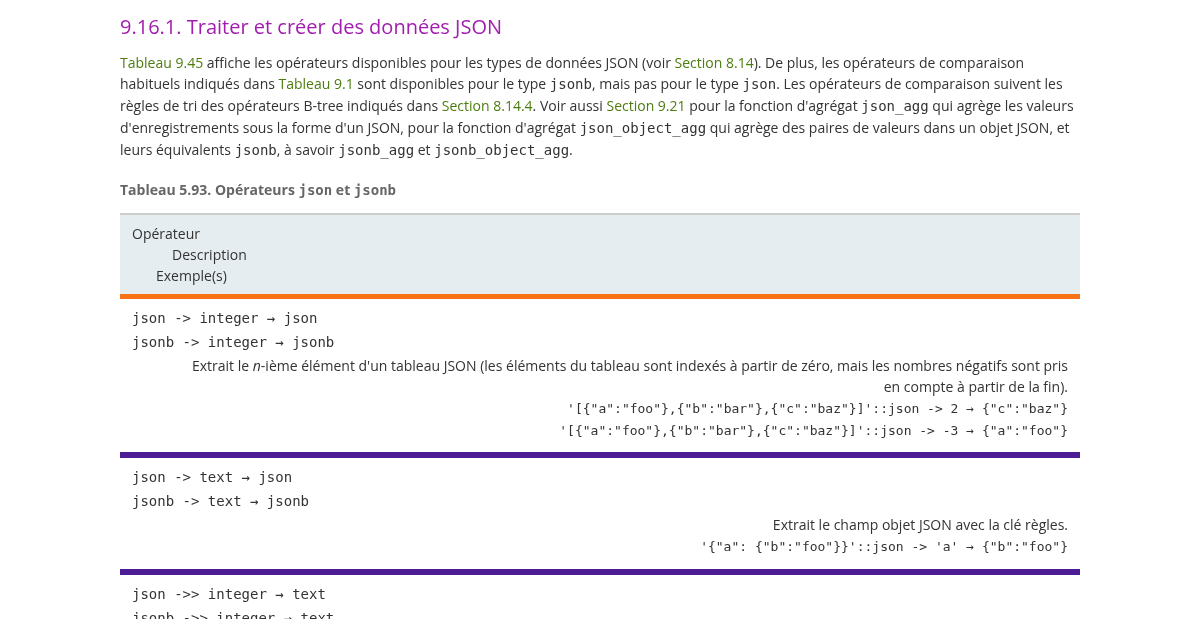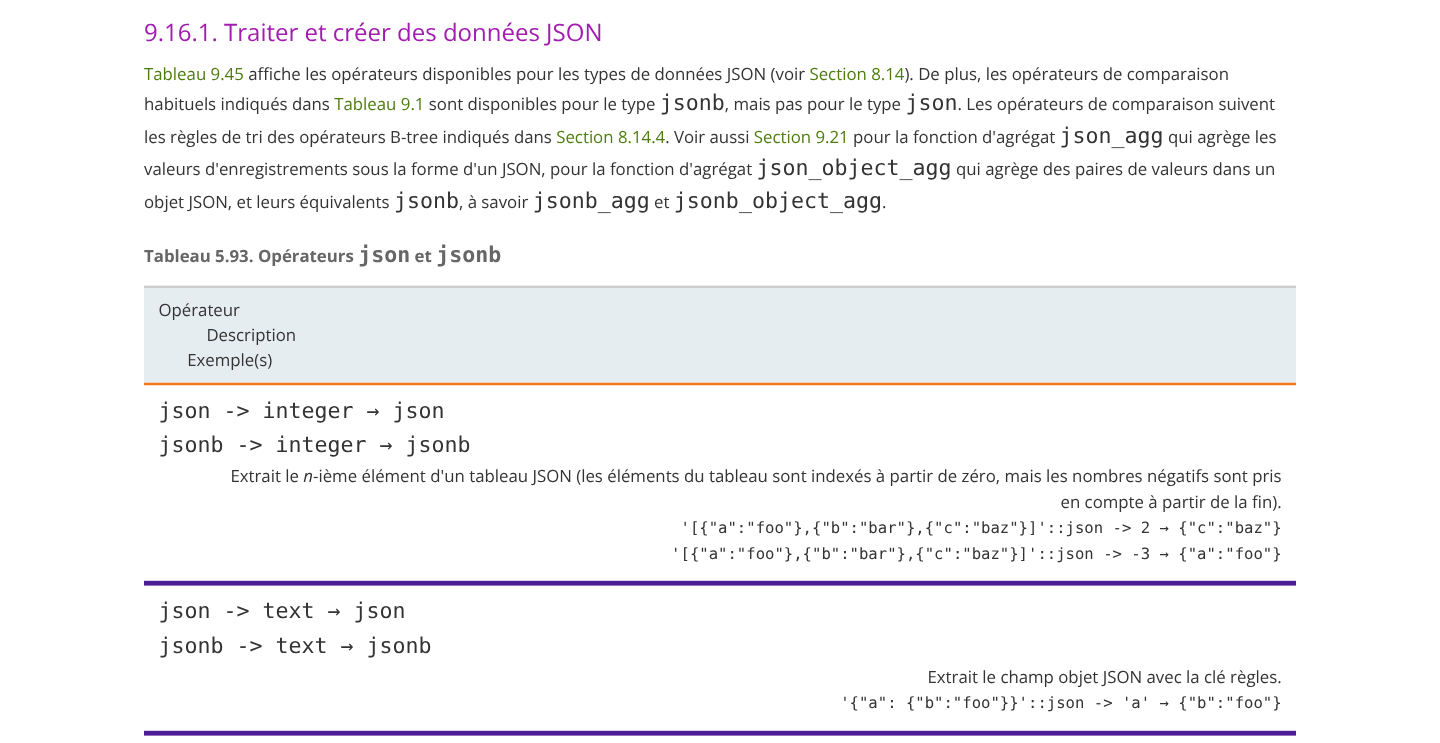--- a/index.html
+++ b/index.html
@@ -20,21 +20,21 @@
   p.intro {
     margin: 6px 0 14px 0;
     color: #333;
   }
   a.link {
     color: #4d7c0f;
     text-decoration: none;
   }
   code, .literal {
     font-family: ui-monospace, "SF Mono", Menlo, Consolas, monospace;
-    font-size: 18px;
+    font-size: 14px;
   }
   .table-caption {
     font-weight: 700;
     color: #666;
     margin: 18px 0 12px 0;
   }
   .table-caption .literal {
     font-weight: 700;
     color: #666;
   }
@@ -44,29 +44,29 @@
     border-top: 2px solid #ccc;
     border-bottom: 2px solid #ccc;
   }
   .func-table thead {
     background: #e6edf0;
   }
   .func-table th {
     text-align: left;
     font-weight: 400;
     padding: 8px 12px 8px 12px;
-    border-bottom: 2px solid #f97316;
+    border-bottom: 5px solid #f97316;
     color: #333;
   }
   .hdr-operator { display:block; font-weight:400; }
   .hdr-desc { display:block; margin-left: 40px; }
   .hdr-examples { display:block; margin-left: 24px; }
   .func-table td {
     padding: 8px 12px 10px 12px;
-    border-bottom: 4px solid #4c1d95;
+    border-bottom: 6px solid #4c1d95;
     vertical-align: top;
   }
   .func-table tbody tr:last-child td {
     border-bottom: none;
   }
   .sig-line { margin: 0 0 2px 0; }
   .indent-block { margin-left: 40px; margin-top: 2px; text-align: right; }
   .desc-line { margin: 0 0 2px 0; }
   .example-line { margin: 2px 0; font-family: ui-monospace,"SF Mono",Menlo,Consolas,monospace; font-size:13px; }
   .italic { font-style: italic; }

